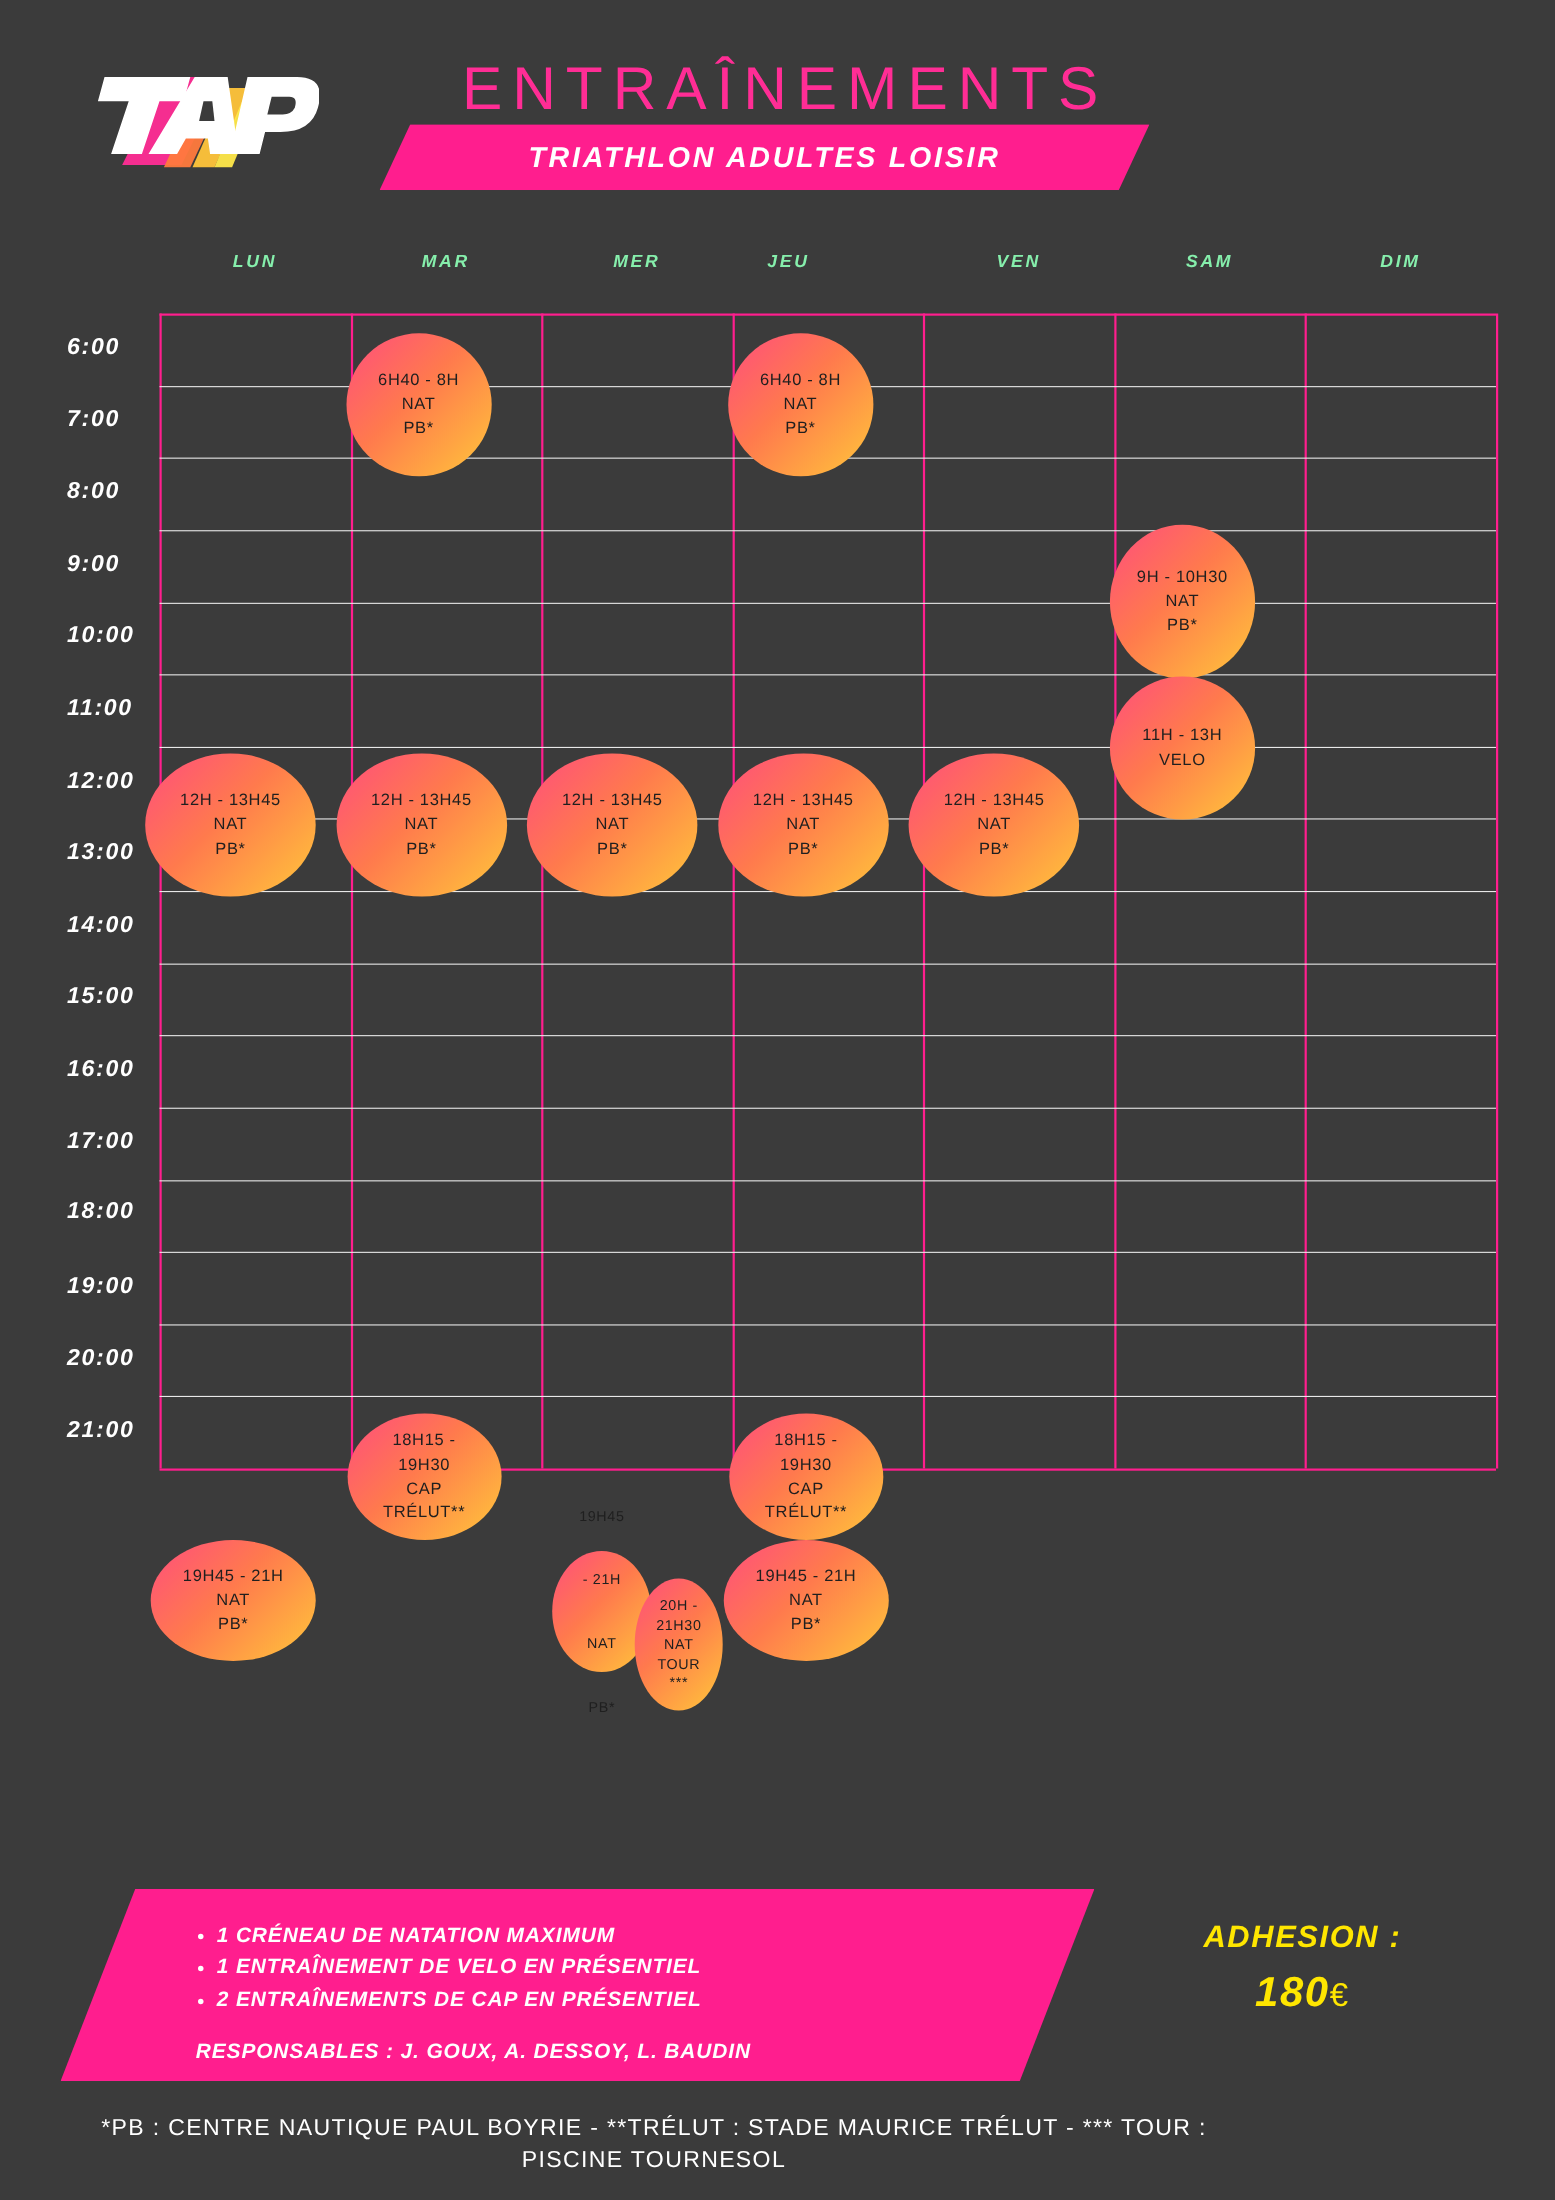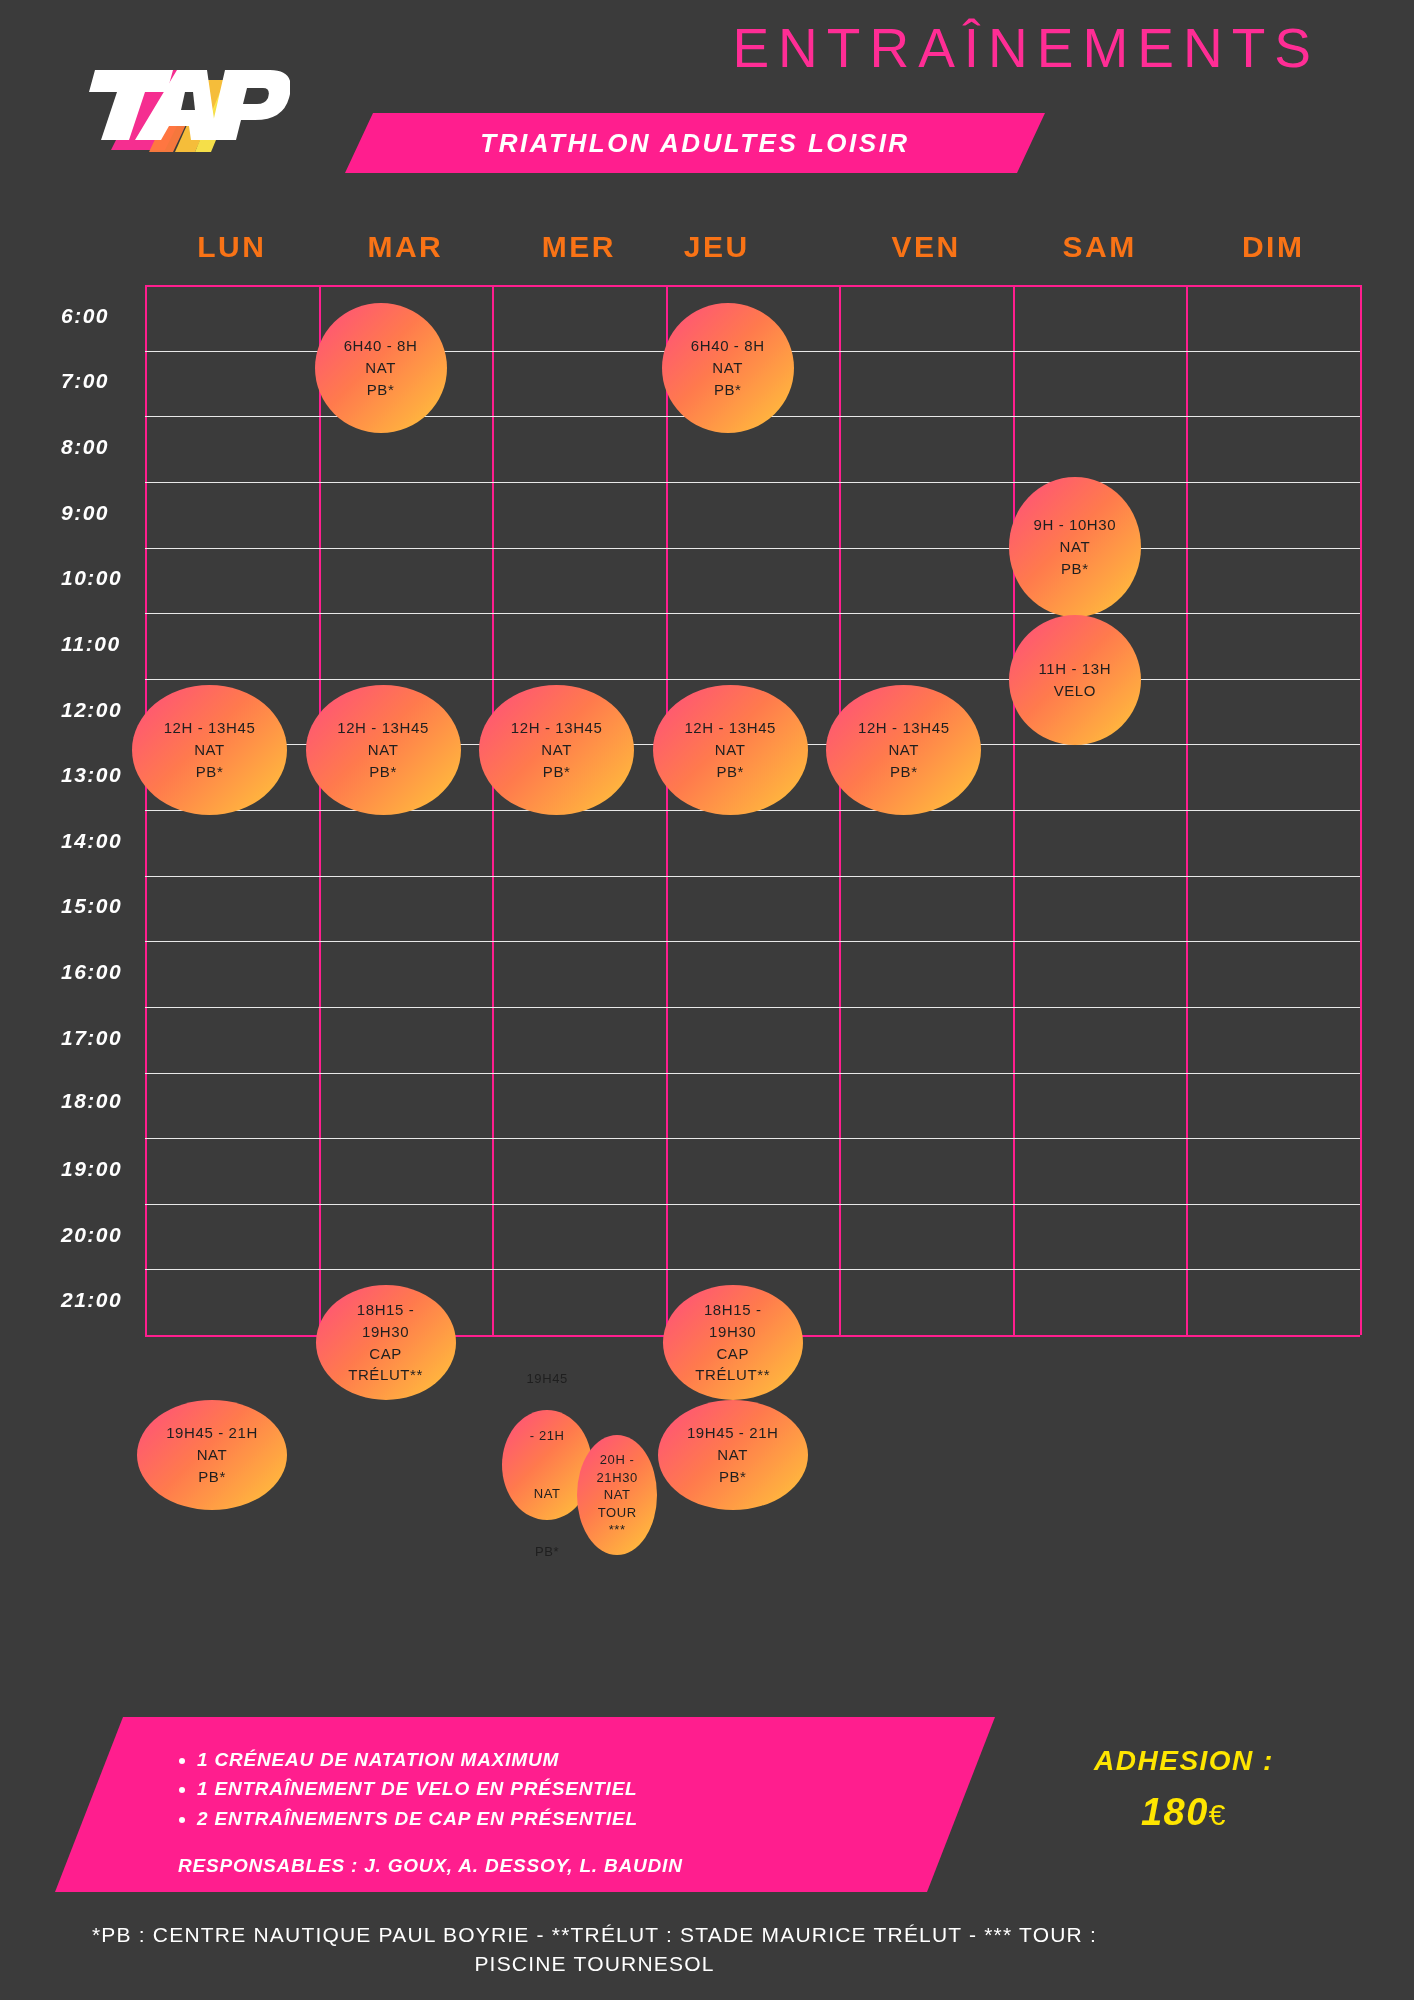--- a/index.html
+++ b/index.html
@@ -18,23 +18,23 @@
   #header { position: relative; height: 230px; }
 
   #logo {
     position: absolute;
     left: 55px; top: 40px;
     width: 235px; height: 125px;
   }
 
   #title {
     position: absolute;
-    left: 420px; top: 16px;
+    left: 420px; top: 48px;
     width: 900px;
-    text-align: right;
+    text-align: left;
     font-size: 55px;
     letter-spacing: 9px;
     color: #ff2d95;
     font-weight: 400;
   }
 
   #subtitle-banner {
     position: absolute;
     left: 345px; top: 113px;
     width: 700px; height: 60px;
@@ -54,25 +54,26 @@
   #grid-wrap {
     position: absolute;
     left: 55px; top: 285px;
     width: 1305px;
     height: 1050px;
   }
 
   .day-head {
     position: absolute;
     top: -55px;
-    font-size: 30px;
-    font-weight: bold;
+    font-size: 16px;
+    font-weight: bold;
+    font-style: italic;
     letter-spacing: 2.5px;
     text-align: center;
-    color: #f97316;
+    color: #86efac;
   }
 
   .hour-label {
     position: absolute;
     left: -4px;
     width: 90px;
     text-align: left;
     font-size: 21px;
     font-weight: bold;
     font-style: italic;

